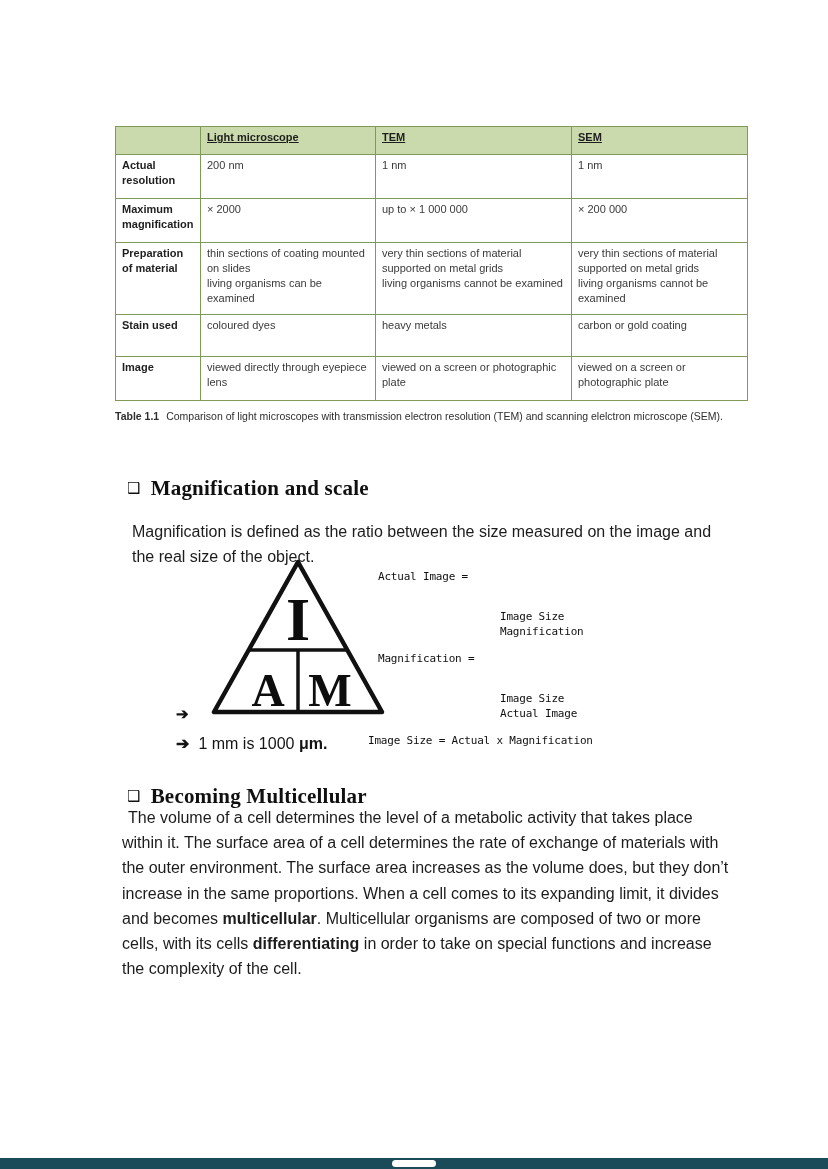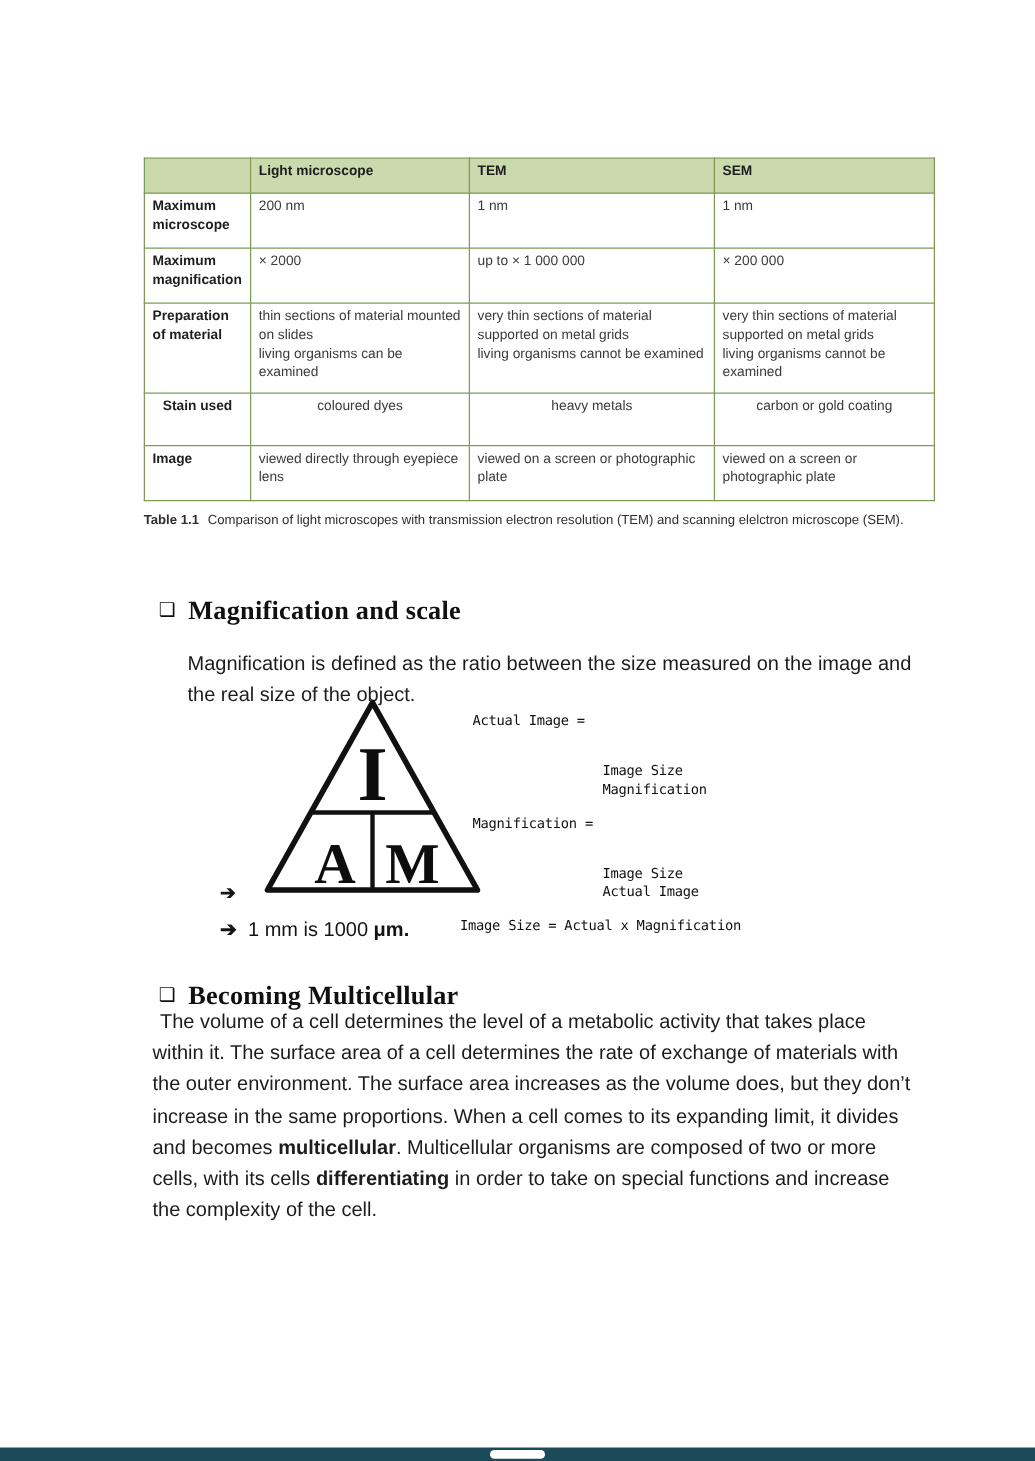--- a/index.html
+++ b/index.html
@@ -16,55 +16,55 @@
     border-collapse:collapse;width:100%;table-layout:fixed;
     font-size:11px;line-height:1.35;color:#3a3a3a;
     border:1.5px solid var(--table-border,#7d9b57);
   }
   .cmp th,.cmp td{
     border:1px solid var(--table-border,#7d9b57);
     padding:3px 6px 4px;vertical-align:top;text-align:left;font-weight:normal;
   }
   .cmp thead th{
     background:var(--table-header-bg,#cbdaad);
-    font-weight:bold;color:#1e1e1e;height:20px;
+    font-weight:bold;color:#1e1e1e;height:20px;text-decoration:underline;
   }
   .cmp td.rowlabel{font-weight:bold;color:#1e1e1e;}
   .cmp .cell{white-space:pre-line;}
   col.c0{width:85px;} col.c1{width:175px;} col.c2{width:196px;} col.c3{width:176px;}
-  tr.rh36 td{height:36px;} tr.rh64 td{height:64px;margin-left:11px;} tr.rh34 td{height:34px;text-align:center;}
+  tr.rh36 td{height:36px;} tr.rh64 td{height:64px;margin-left:11px;} tr.rh34 td{height:34px;}
   .caption{margin-top:9px;font-size:10.5px;color:#2e2e2e;}
   .caption b{font-weight:bold;margin-right:7px;}
 
   
   .heading{
     position:absolute;font-family:"Liberation Serif",serif;font-weight:bold;
     font-size:21px;color:#101010;letter-spacing:.2px;white-space:nowrap;
   }
   .heading .sq{font-family:"DejaVu Sans",sans-serif;font-size:15px;margin-right:10px;position:relative;top:-2px;}
   .h-mag{left:127px;top:476px;}
   .h-multi{left:127px;top:784px;}
 
   
-  .intro{position:absolute;left:150px;top:503px;width:580px;font-size:16px;line-height:25px;color:#1c1c1c;}
+  .intro{position:absolute;left:132px;top:503px;width:580px;font-size:16px;line-height:25px;color:#1c1c1c;}
   .para{position:absolute;left:122px;top:789px;width:608px;font-size:16px;line-height:25.2px;color:#1c1c1c;text-indent:6px;}
   .para b{font-weight:bold;}
 
   
   .triangle{position:absolute;left:202px;top:556px;}
   .tri-letter{font-family:"Liberation Serif",serif;font-weight:bold;font-size:46px;fill:#0d0d0d;}
   .tri-i{font-size:62px;}
 
   
   .formulas{
     position:absolute;left:368px;top:570px;
     font-family:"DejaVu Sans Mono",monospace;font-size:11px;
     color:#101010;letter-spacing:-.2px;
   }
-  .frow{display:flex;gap:2px;margin-bottom:13px;padding-left:10px;line-height:14px;}
+  .frow{display:flex;gap:20px;margin-bottom:13px;padding-left:10px;line-height:14px;}
   .flabel{display:inline-block;min-width:102px;}
   .fstack{display:flex;flex-direction:column;gap:1px;margin-top:40px;}
   .f3{margin-top:2px;line-height:14px;}
 
   
   .arrow-solo{position:absolute;left:176px;top:705px;font-size:15px;font-weight:bold;color:#141414;}
   .note{position:absolute;left:176px;top:734px;font-size:16px;color:#141414;}
   .note .arr{font-weight:bold;margin-right:9px;}
   .note b{font-weight:bold;text-align:right;}
 
@@ -86,34 +86,34 @@
     <thead>
       <tr>
         <th></th>
         <th>Light microscope</th>
         <th>TEM</th>
         <th>SEM</th>
       </tr>
     </thead>
     <tbody>
       <tr class="rh36">
-        <td class="rowlabel">Maximum microscope</td>
+        <td class="rowlabel">Actual resolution</td>
         <td class="cell">200 nm</td>
         <td class="cell">1 nm</td>
         <td class="cell">1 nm</td>
       </tr>
       <tr class="rh36">
         <td class="rowlabel">Maximum magnification</td>
         <td class="cell">× 2000</td>
         <td class="cell">up to × 1 000 000</td>
         <td class="cell">× 200 000</td>
       </tr>
       <tr class="rh64">
         <td class="rowlabel">Preparation of material</td>
-        <td class="cell">thin sections of material mounted on slides
+        <td class="cell">thin sections of coating mounted on slides
 living organisms can be examined</td>
         <td class="cell">very thin sections of material supported on metal grids
 living organisms cannot be examined</td>
         <td class="cell">very thin sections of material supported on metal grids
 living organisms cannot be examined</td>
       </tr>
       <tr class="rh34">
         <td class="rowlabel">Stain used</td>
         <td class="cell">coloured dyes</td>
         <td class="cell">heavy metals</td>

